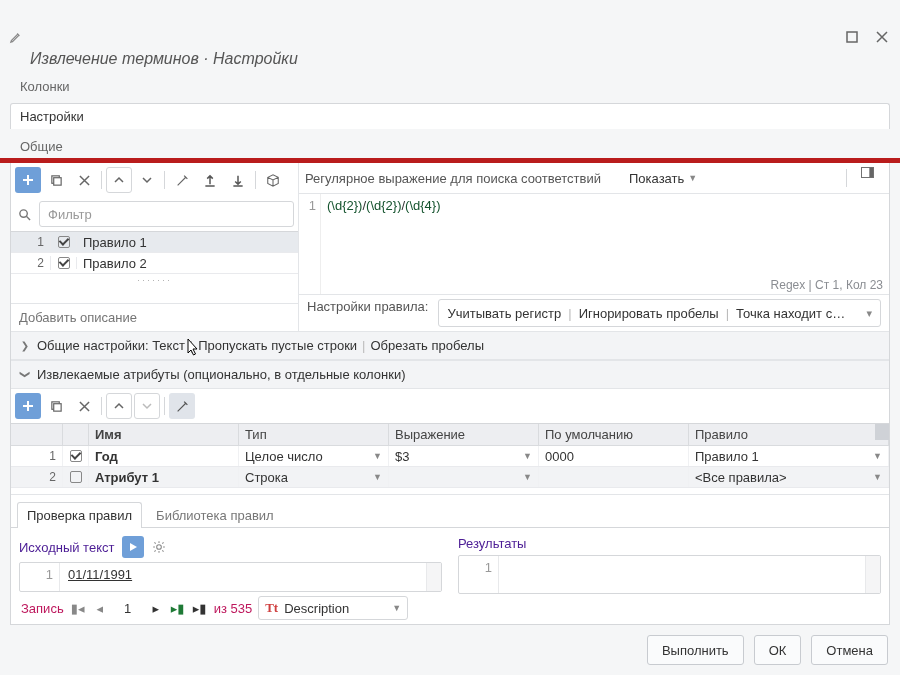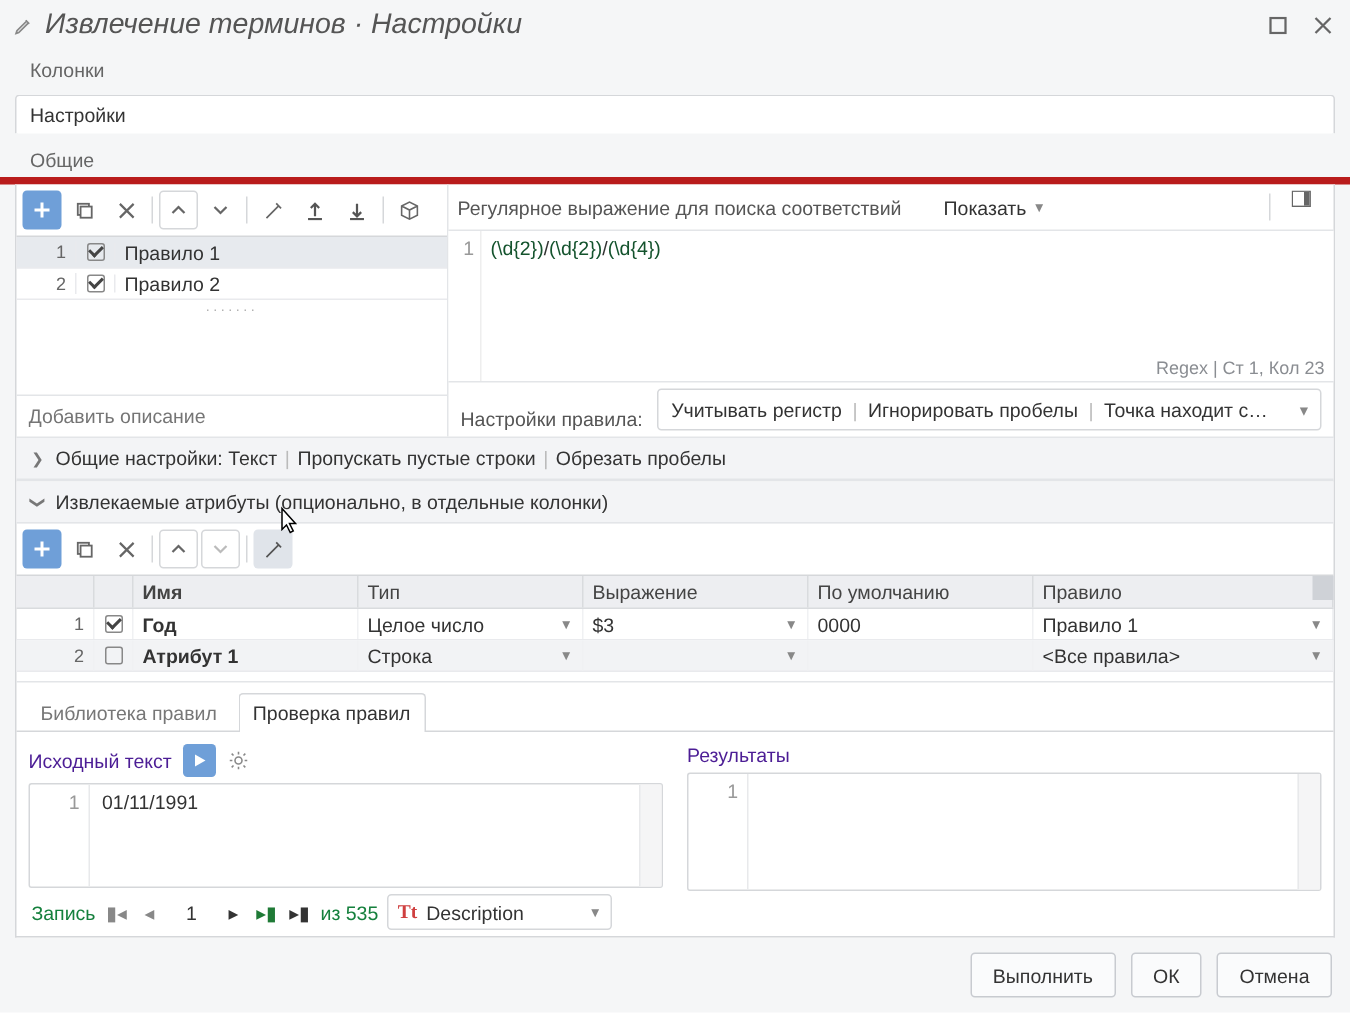--- a/index.html
+++ b/index.html
@@ -1,20 +1,20 @@
 <!DOCTYPE html>
 <html><head>
 <meta charset="utf-8">
 <style>
   *{box-sizing:border-box;margin:0;padding:0;font-family:"Segoe UI",Tahoma,sans-serif;font-size:13px;color:#333;}
   body{background:#f5f6f7;width:900px;height:675px;overflow:hidden;position:relative;}
   .window{width:900px;height:675px;display:flex;flex-direction:column;}
 
   .title-bar{display:flex;align-items:center;padding:6px 10px 4px 8px;gap:6px;}
-  .title-bar .title{font-size:19px;color:#555;font-style:italic;}
+  .title-bar .title{font-size:16px;color:#555;font-style:italic;margin-top:44px;}
   .title-bar .spacer{flex:1;}
   .title-ico{width:16px;height:16px;display:inline-flex;align-items:center;justify-content:center;color:#666;}
 
   .main-tabs{display:flex;border-bottom:5px solid #b91c1c;padding:0 10px;gap:4px;flex-direction:column;}
   .main-tabs .tab{padding:5px 9px;color:#666;cursor:pointer;border:1px solid transparent;border-bottom:none;position:relative;top:1px;}
   .main-tabs .tab.active{background:#fff;border-color:#d5d7da;color:#333;border-radius:3px 3px 0 0;}
 
   .content-area{flex:1;display:flex;flex-direction:column;margin:0 10px;background:#fff;border:1px solid #d5d7da;border-top:none;}
 
   .upper{display:flex;flex-direction:row;height:168px;}
@@ -56,21 +56,21 @@
   .drop-link{color:#555;cursor:pointer;display:inline-flex;align-items:center;gap:4px;}
   .drop-link .caret{font-size:9px;color:#888;}
 
   .code-area{flex:1;position:relative;display:flex;background:#fff;font-family:Consolas,"Courier New",monospace;font-size:14px;}
   .code-gutter{width:22px;text-align:right;padding:4px 4px 0 0;color:#999;border-right:1px solid #eee;}
   .code-line{padding:4px 6px 0 6px;}
   .code-line .grp{color:#14532d;}
   .code-line .sl{color:#333;}
   .code-status{position:absolute;right:6px;bottom:2px;font-size:12px;color:#8a8d92;}
 
-  .rule-settings-row{display:flex;align-items:flex-end;gap:10px;padding:4px 8px;border-top:1px solid #e3e5e8;}
+  .rule-settings-row{display:flex;align-items:flex-start;gap:10px;padding:4px 8px;border-top:1px solid #e3e5e8;}
   .rule-opts-box{flex:1;border:1px solid #d5d7da;border-radius:3px;height:28px;display:flex;align-items:center;padding:0 8px;gap:2px;color:#444;cursor:pointer;}
   .rule-opts-box .osep{color:#bbb;margin:0 5px;}
   .rule-opts-box .more{flex:1;text-align:right;color:#888;font-size:11px;}
 
   .exp-section{border-top:1px solid #e3e5e8;}
   .exp-head{display:flex;align-items:center;gap:6px;padding:6px 8px;background:#f3f4f6;color:#444;border-bottom:1px solid #e3e5e8;cursor:pointer;}
   .exp-head .chev{font-size:10px;color:#777;width:12px;text-align:center;}
   .exp-head .hsep{color:#bbb;margin:0 5px;}
 
   .attrs{display:flex;flex-direction:column;}
@@ -92,25 +92,25 @@
   .sub-tabs .stab.active{background:#fff;border-color:#d5d7da;color:#333;border-radius:3px 3px 0 0;}
 
   .test-area{display:flex;gap:16px;padding:6px 8px 2px 8px;flex:1;}
   .test-col{flex:1;display:flex;flex-direction:column;}
   .test-head{display:flex;align-items:center;gap:8px;padding:2px 0 4px 0;}
   .test-head .ht{color:#4c1d95;}
   .play-btn{width:22px;height:22px;background:#6f9fd8;border-radius:3px;display:inline-flex;align-items:center;justify-content:center;color:#fff;cursor:pointer;}
   .gear-btn{color:#777;cursor:pointer;}
   .codebox{flex:1;border:1px solid #d5d7da;border-radius:2px;display:flex;font-family:Consolas,"Courier New",monospace;font-size:13px;}
   .codebox .g{width:40px;border-right:1px solid #e8e9eb;text-align:right;padding:4px 6px 0 0;color:#999;}
-  .codebox .t{padding:4px 8px;flex:1;}
+  .codebox .t{padding:4px 8px;flex:1;text-decoration:underline;}
   .codebox .sb{width:15px;border-left:1px solid #e8e9eb;background:#f5f5f6;}
 
   .pager{display:flex;align-items:center;gap:6px;padding:4px 2px 2px 2px;}
-  .pager .plabel{color:#15803d;}
+  .pager .plabel{color:#be185d;}
   .pager .pbtn{width:16px;text-align:center;color:#888;cursor:pointer;}
   .pager .pbtn.nx{color:#333;}
   .pager .pbtn.end{color:#1f7a36;}
   .pager .pnum{width:28px;text-align:center;}
   .pager .field-sel{border:1px solid #d5d7da;height:24px;padding:0 8px 0 6px;display:inline-flex;align-items:center;gap:6px;border-radius:3px;cursor:pointer;position:relative;min-width:150px;}
   .pager .field-sel .Tt{color:#cf3f3f;font-weight:bold;font-family:Georgia,serif;}
   .pager .field-sel .car{position:absolute;right:6px;font-size:9px;color:#888;}
 
   .footer{display:flex;justify-content:flex-end;gap:10px;padding:10px 12px;}
   .footer button{height:30px;padding:0 14px;border:1px solid #c8cbd0;background:#fafbfc;border-radius:3px;cursor:pointer;color:#333;}
@@ -197,20 +197,29 @@
                 <path d="M6 2v9M3 8l3 3 3-3M1 13h10" stroke="#555" stroke-width="1.6" fill="none"></path>
               </svg>
           </span>
           <span class="vsep"></span>
           <span class="btn">
             <svg width="14" height="14" viewBox="0 0 16 16">
                 <path d="M2 5l6-3 6 3v7l-6 3-6-3V5z M2 5l6 3 6-3 M8 8v7" fill="none" stroke="#666" stroke-width="1.2"></path>
               </svg>
           </span>
         </div>
+        <div class="filter-row">
+          <span class="search-ico">
+            <svg width="13" height="13" viewBox="0 0 14 14">
+                <circle cx="6" cy="6" r="4" fill="none" stroke="#777" stroke-width="1.5"></circle>
+                <path d="M9 9l4 4" stroke="#777" stroke-width="1.5"></path>
+              </svg>
+          </span>
+          <input class="filter-input" placeholder="Фильтр" style="">
+        </div>
         <div class="rules-table">
           <div class="rules-row sel">
             <div class="c1">1</div>
             <div class="c2">
                 <span class="mini-check on"></span>
               </div>
             <div class="c3">Правило 1</div>
           </div>
           <div class="rules-row">
             <div class="c1">2</div>
@@ -362,22 +371,22 @@
                 <span>&lt;Все правила&gt;</span>
                 <span class="cell-caret">▼</span>
               </div>
           </div>
           <div class="scroll-thumb"></div>
         </div>
       </div>
     </div>
 
     <div class="sub-tabs">
+      <div class="stab active">Проверка правил</div>
       <div class="stab">Библиотека правил</div>
-      <div class="stab active">Проверка правил</div>
     </div>
 
     <div class="test-area">
       <div class="test-col">
         <div class="test-head">
           <span class="ht">Исходный текст</span>
           <span class="play-btn">
             <svg width="9" height="10" viewBox="0 0 9 10">
                 <path d="M1 1l7 4-7 4z" fill="#fff"></path>
               </svg>

